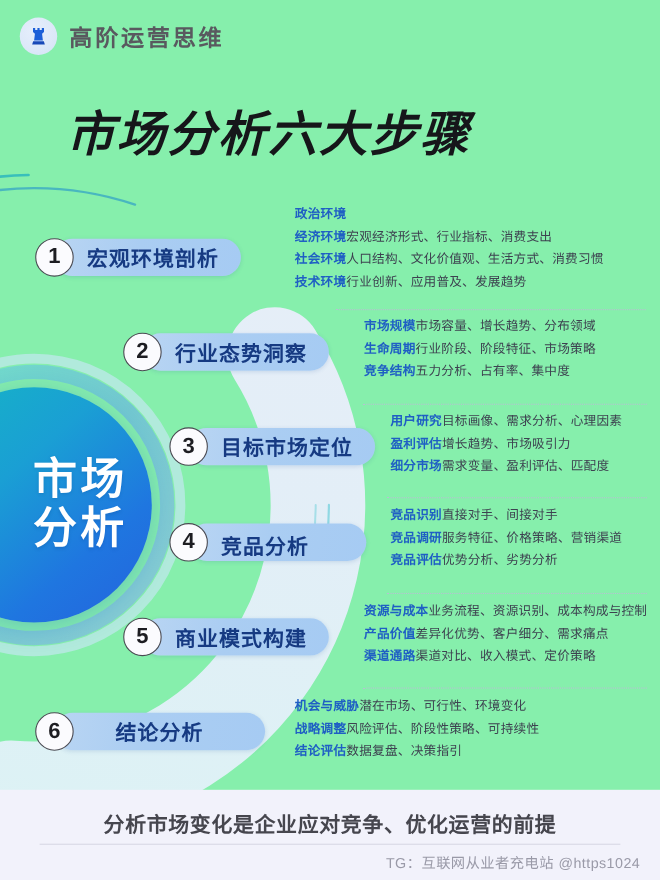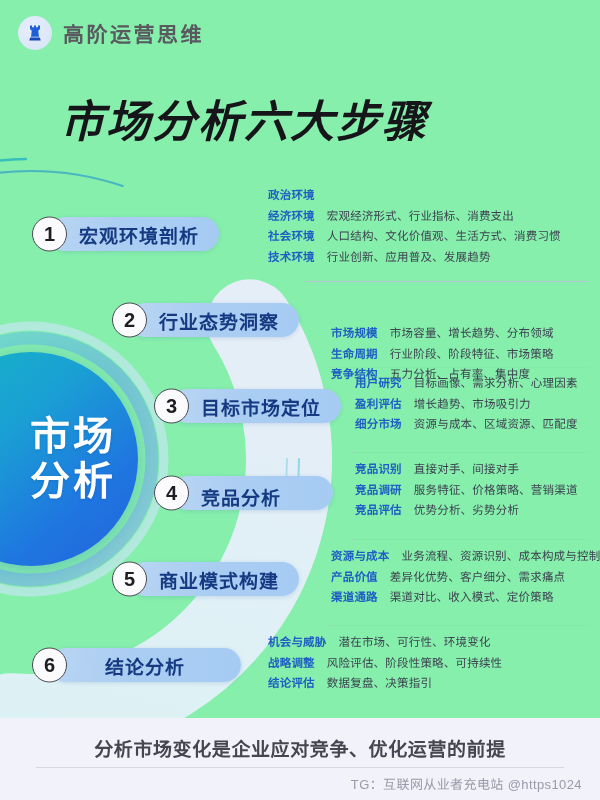--- a/index.html
+++ b/index.html
@@ -155,21 +155,21 @@
   }
 
   
   .details {
     position: absolute;
     z-index: 30;
   }
   .detail-line {
     display: flex;
     align-items: baseline;
-    gap: 12px;
+    gap: 0;
     line-height: 1;
     margin-bottom: 9px;
     white-space: nowrap;
   }
   .detail-line:last-child { margin-bottom: 0; }
   .detail-key {
     font-size: 11.5px;
     font-weight: 800;
     color: #1f5fc4;
     letter-spacing: 0.2px;
@@ -338,21 +338,21 @@
     </div>
 
     <div class="step-row" style="left:129px; top:303px;">
       <div class="pill-wrap">
         <div class="step-num">2</div>
         <div class="pill">
             <span class="pill-label">行业态势洞察</span>
           </div>
       </div>
     </div>
-    <div class="details" style="left:331px; top:292px;margin-top:36px;">
+    <div class="details" style="left:331px; top:292px;">
       <div class="detail-line">
         <span class="detail-key">市场规模</span>
         <span class="detail-val">市场容量、增长趋势、分布领域</span>
       </div>
       <div class="detail-line">
         <span class="detail-key">生命周期</span>
         <span class="detail-val">行业阶段、阶段特征、市场策略</span>
       </div>
       <div class="detail-line">
         <span class="detail-key">竞争结构</span>
@@ -372,21 +372,21 @@
       <div class="detail-line">
         <span class="detail-key">用户研究</span>
         <span class="detail-val">目标画像、需求分析、心理因素</span>
       </div>
       <div class="detail-line">
         <span class="detail-key">盈利评估</span>
         <span class="detail-val">增长趋势、市场吸引力</span>
       </div>
       <div class="detail-line">
         <span class="detail-key">细分市场</span>
-        <span class="detail-val">资源与成本、区域资源、匹配度</span>
+        <span class="detail-val">需求变量、盈利评估、匹配度</span>
       </div>
     </div>
 
     <div class="step-row" style="left:171px; top:476px;">
       <div class="pill-wrap">
         <div class="step-num">4</div>
         <div class="pill" style="padding-right:52px;align-items:flex-end;">
             <span class="pill-label">竞品分析</span>
           </div>
       </div>

